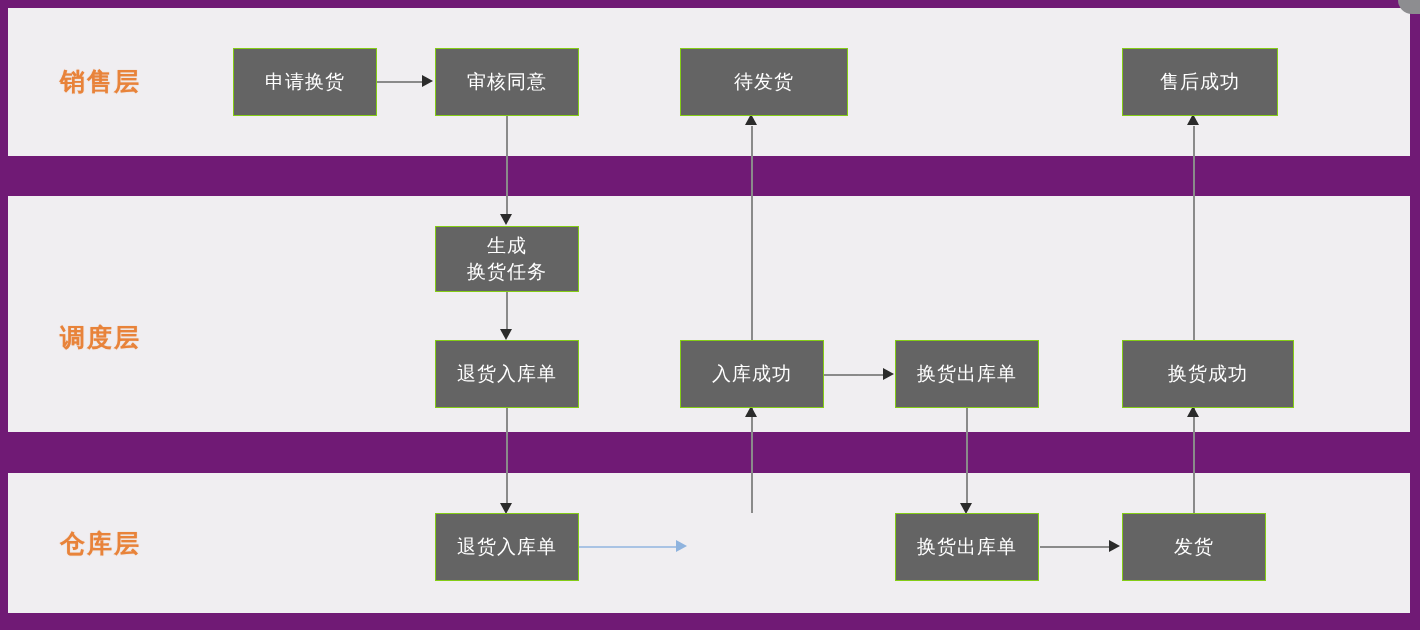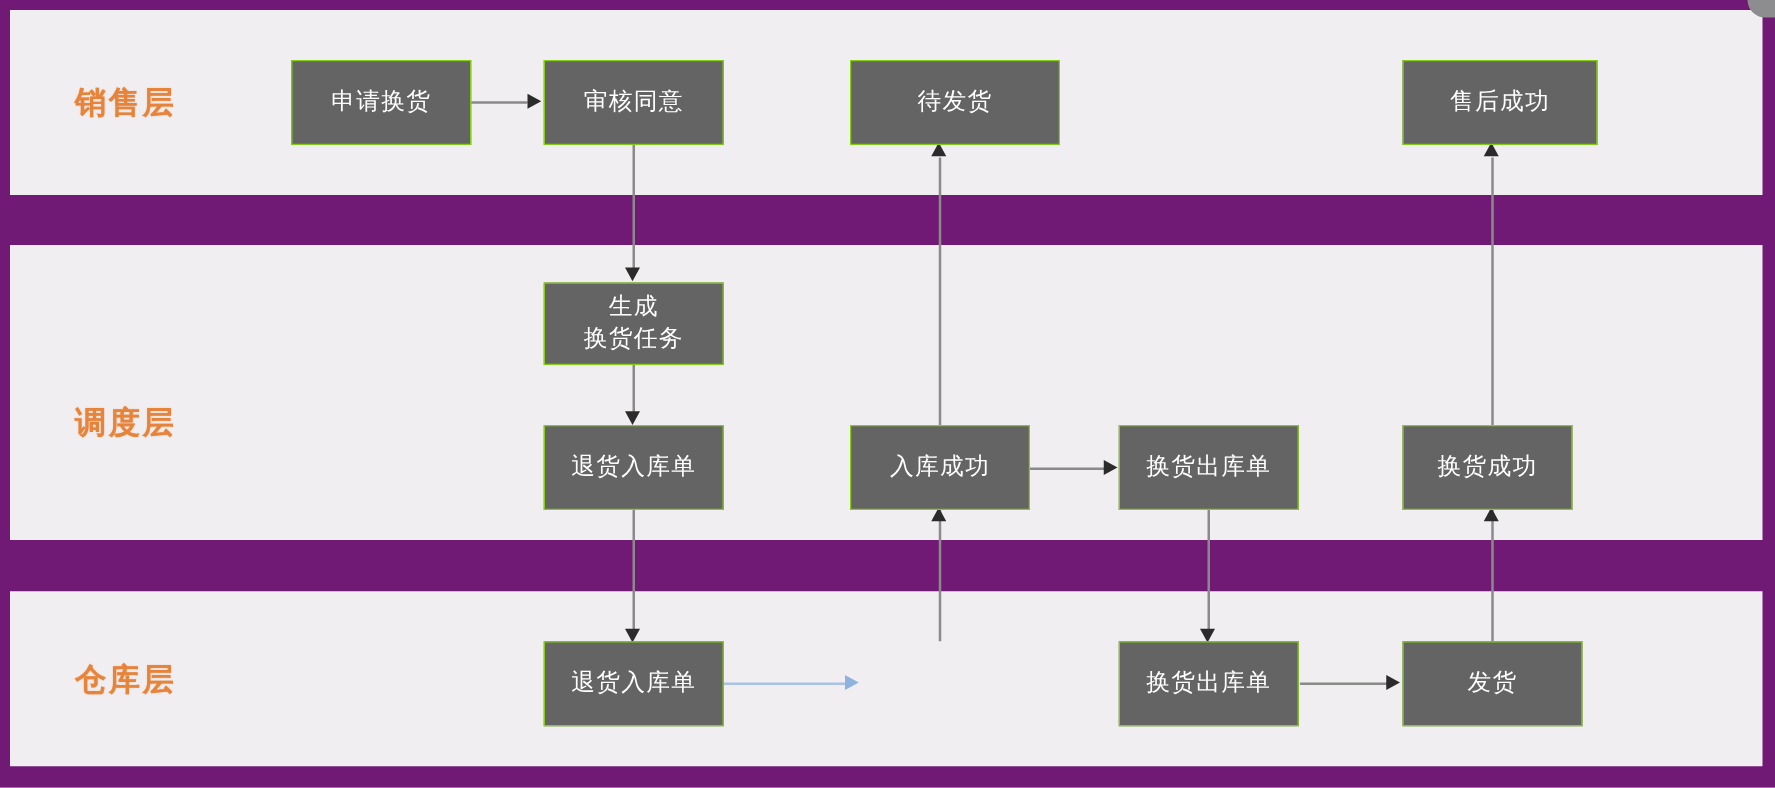--- a/index.html
+++ b/index.html
@@ -162,21 +162,21 @@
 
   <div class="node" style="left:435px; top:226px; width:144px; height:66px;">生成
 换货任务</div>
 
   <div class="node" style="left:435px; top:340px; width:144px; height:68px;">退货入库单</div>
 
   <div class="node" style="left:680px; top:340px; width:144px; height:68px;">入库成功</div>
 
   <div class="node" style="left:895px; top:340px; width:144px; height:68px;">换货出库单</div>
 
-  <div class="node" style="left:1122px; top:340px; width:136px; height:68px;">换货成功</div>
+  <div class="node" style="left:1122px; top:340px; width:172px; height:68px;">换货成功</div>
 
   <div class="node" style="left:435px; top:513px; width:144px; height:68px;">退货入库单</div>
 
 
   <div class="node" style="left:895px; top:513px; width:144px; height:68px;">换货出库单</div>
 
   <div class="node" style="left:1122px; top:513px; width:144px; height:68px;">发货</div>
 
   <div id="corner-artifact"></div>
 </div>

